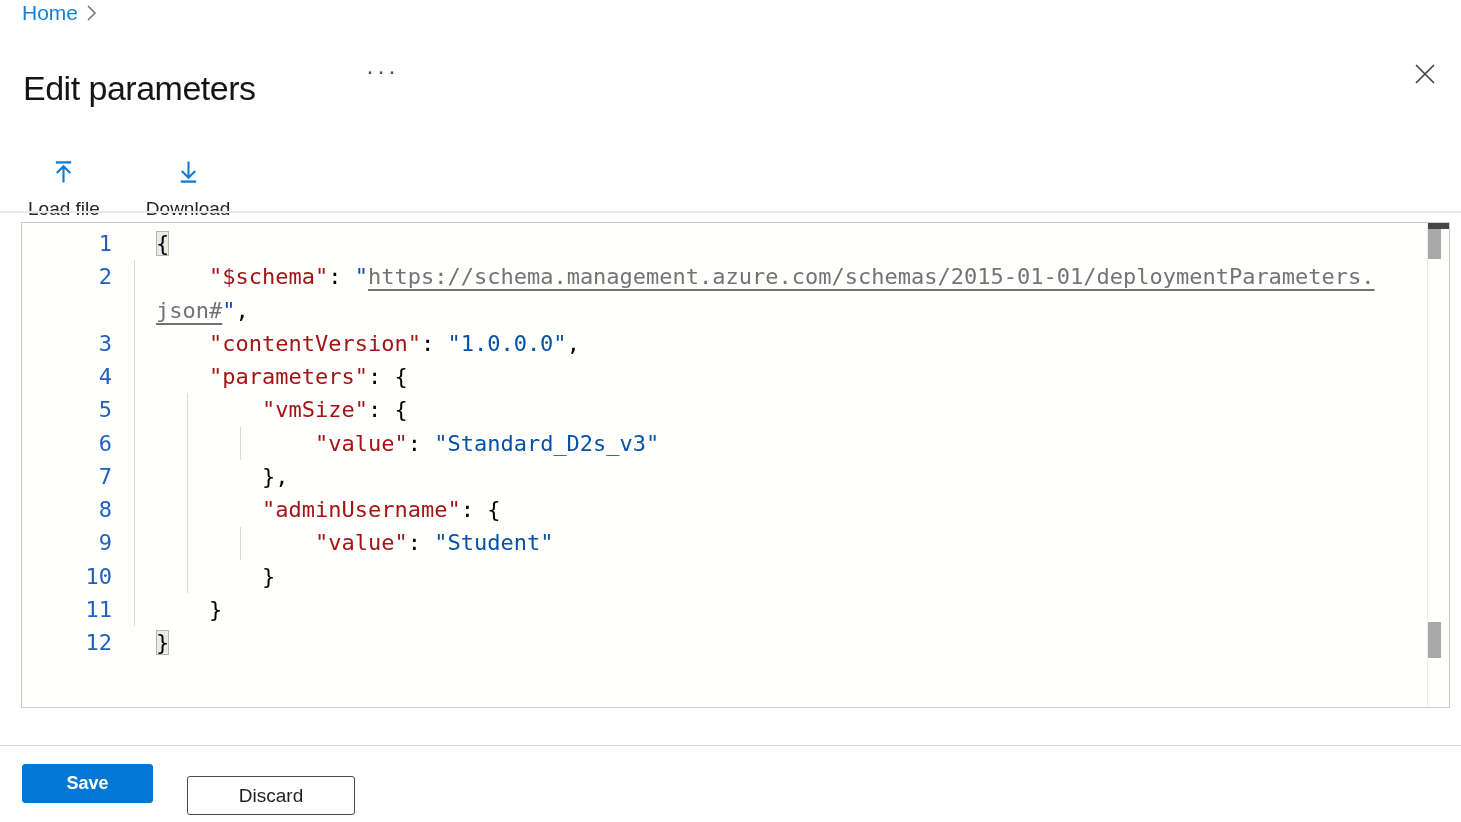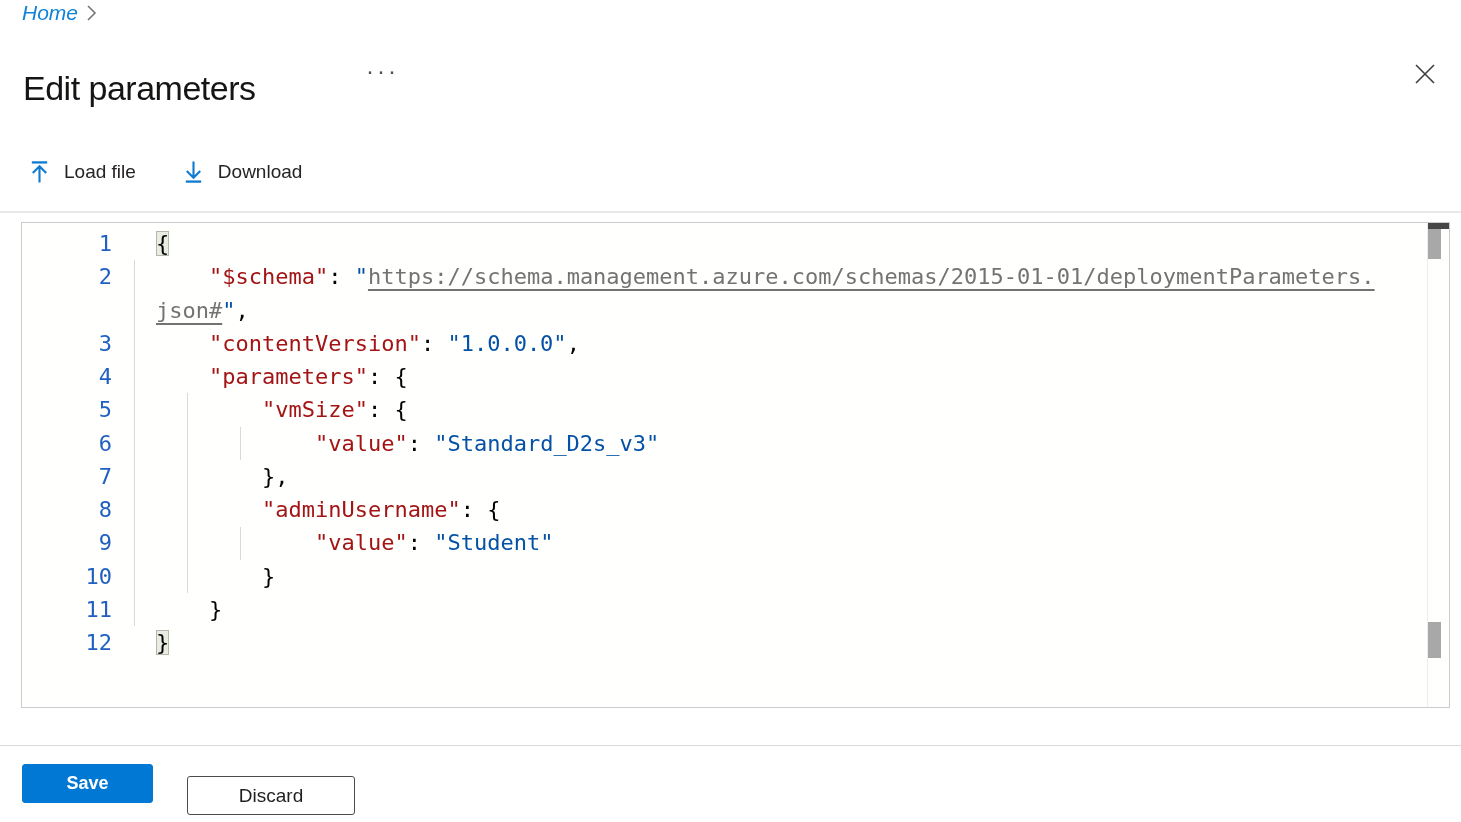--- a/index.html
+++ b/index.html
@@ -2,32 +2,32 @@
 <html><head>
 <meta charset="utf-8">
 <style>
   html,body{margin:0;padding:0;}
   body{
     width:1461px;height:822px;position:relative;background:#ffffff;
     font-family:"Liberation Sans","DejaVu Sans",sans-serif;color:#1b1a19;
     overflow:hidden;
   }
   
-  .breadcrumb{position:absolute;left:22px;top:1px;display:flex;align-items:center;gap:4px;font-style:italic;}
+  .breadcrumb{position:absolute;left:22px;top:1px;display:flex;align-items:center;gap:4px;}
   .crumb-link{font-size:21px;color:#1083d6;cursor:pointer;text-decoration:none;}
   .crumb-sep{display:flex;align-items:center;}
   
   .page-title{position:absolute;left:23px;top:46px;font-size:34px;font-weight:400;color:#161514;letter-spacing:-0.5px;}
   .more-btn{position:absolute;left:360px;top:56px;width:40px;height:30px;border:none;background:transparent;
     color:#4f4f4f;font-size:24px;letter-spacing:3px;cursor:pointer;line-height:20px;}
   .close-btn{position:absolute;left:1406px;top:56px;width:38px;height:36px;border:none;background:transparent;
     display:flex;align-items:center;justify-content:center;cursor:pointer;padding:0;}
   
   .toolbar{position:absolute;left:24px;top:157px;display:flex;align-items:center;gap:38px;}
-  .tb-item{display:flex;align-items:center;gap:13px;background:transparent;border:none;cursor:pointer;padding:2px 4px;}
+  .tb-item{display:flex;align-items:center;gap:13px;background:transparent;border:none;cursor:pointer;padding:2px 4px;flex-direction:column;}
   .tb-label{font-size:19px;color:#252423;}
   .tb-divider{position:absolute;left:0;top:211px;width:1461px;height:2px;background:#e8e8e8;}
   
   .editor{position:absolute;left:21px;top:222px;width:1427px;height:484px;border:1px solid #cbcbcb;
     background:#fffffe;font-family:"DejaVu Sans Mono","Liberation Mono",monospace;font-size:22px;}
   .ed-rows{position:absolute;left:0;top:4px;right:0;}
   .ed-row{display:flex;height:33.28px;line-height:33.28px;white-space:pre;}
   .ed-gutter{width:90px;flex:0 0 90px;text-align:right;color:#2160c0;user-select:none;}
   .ed-code{padding-left:44px;color:#000000;}
   .tok-pln{color:#000000;}

